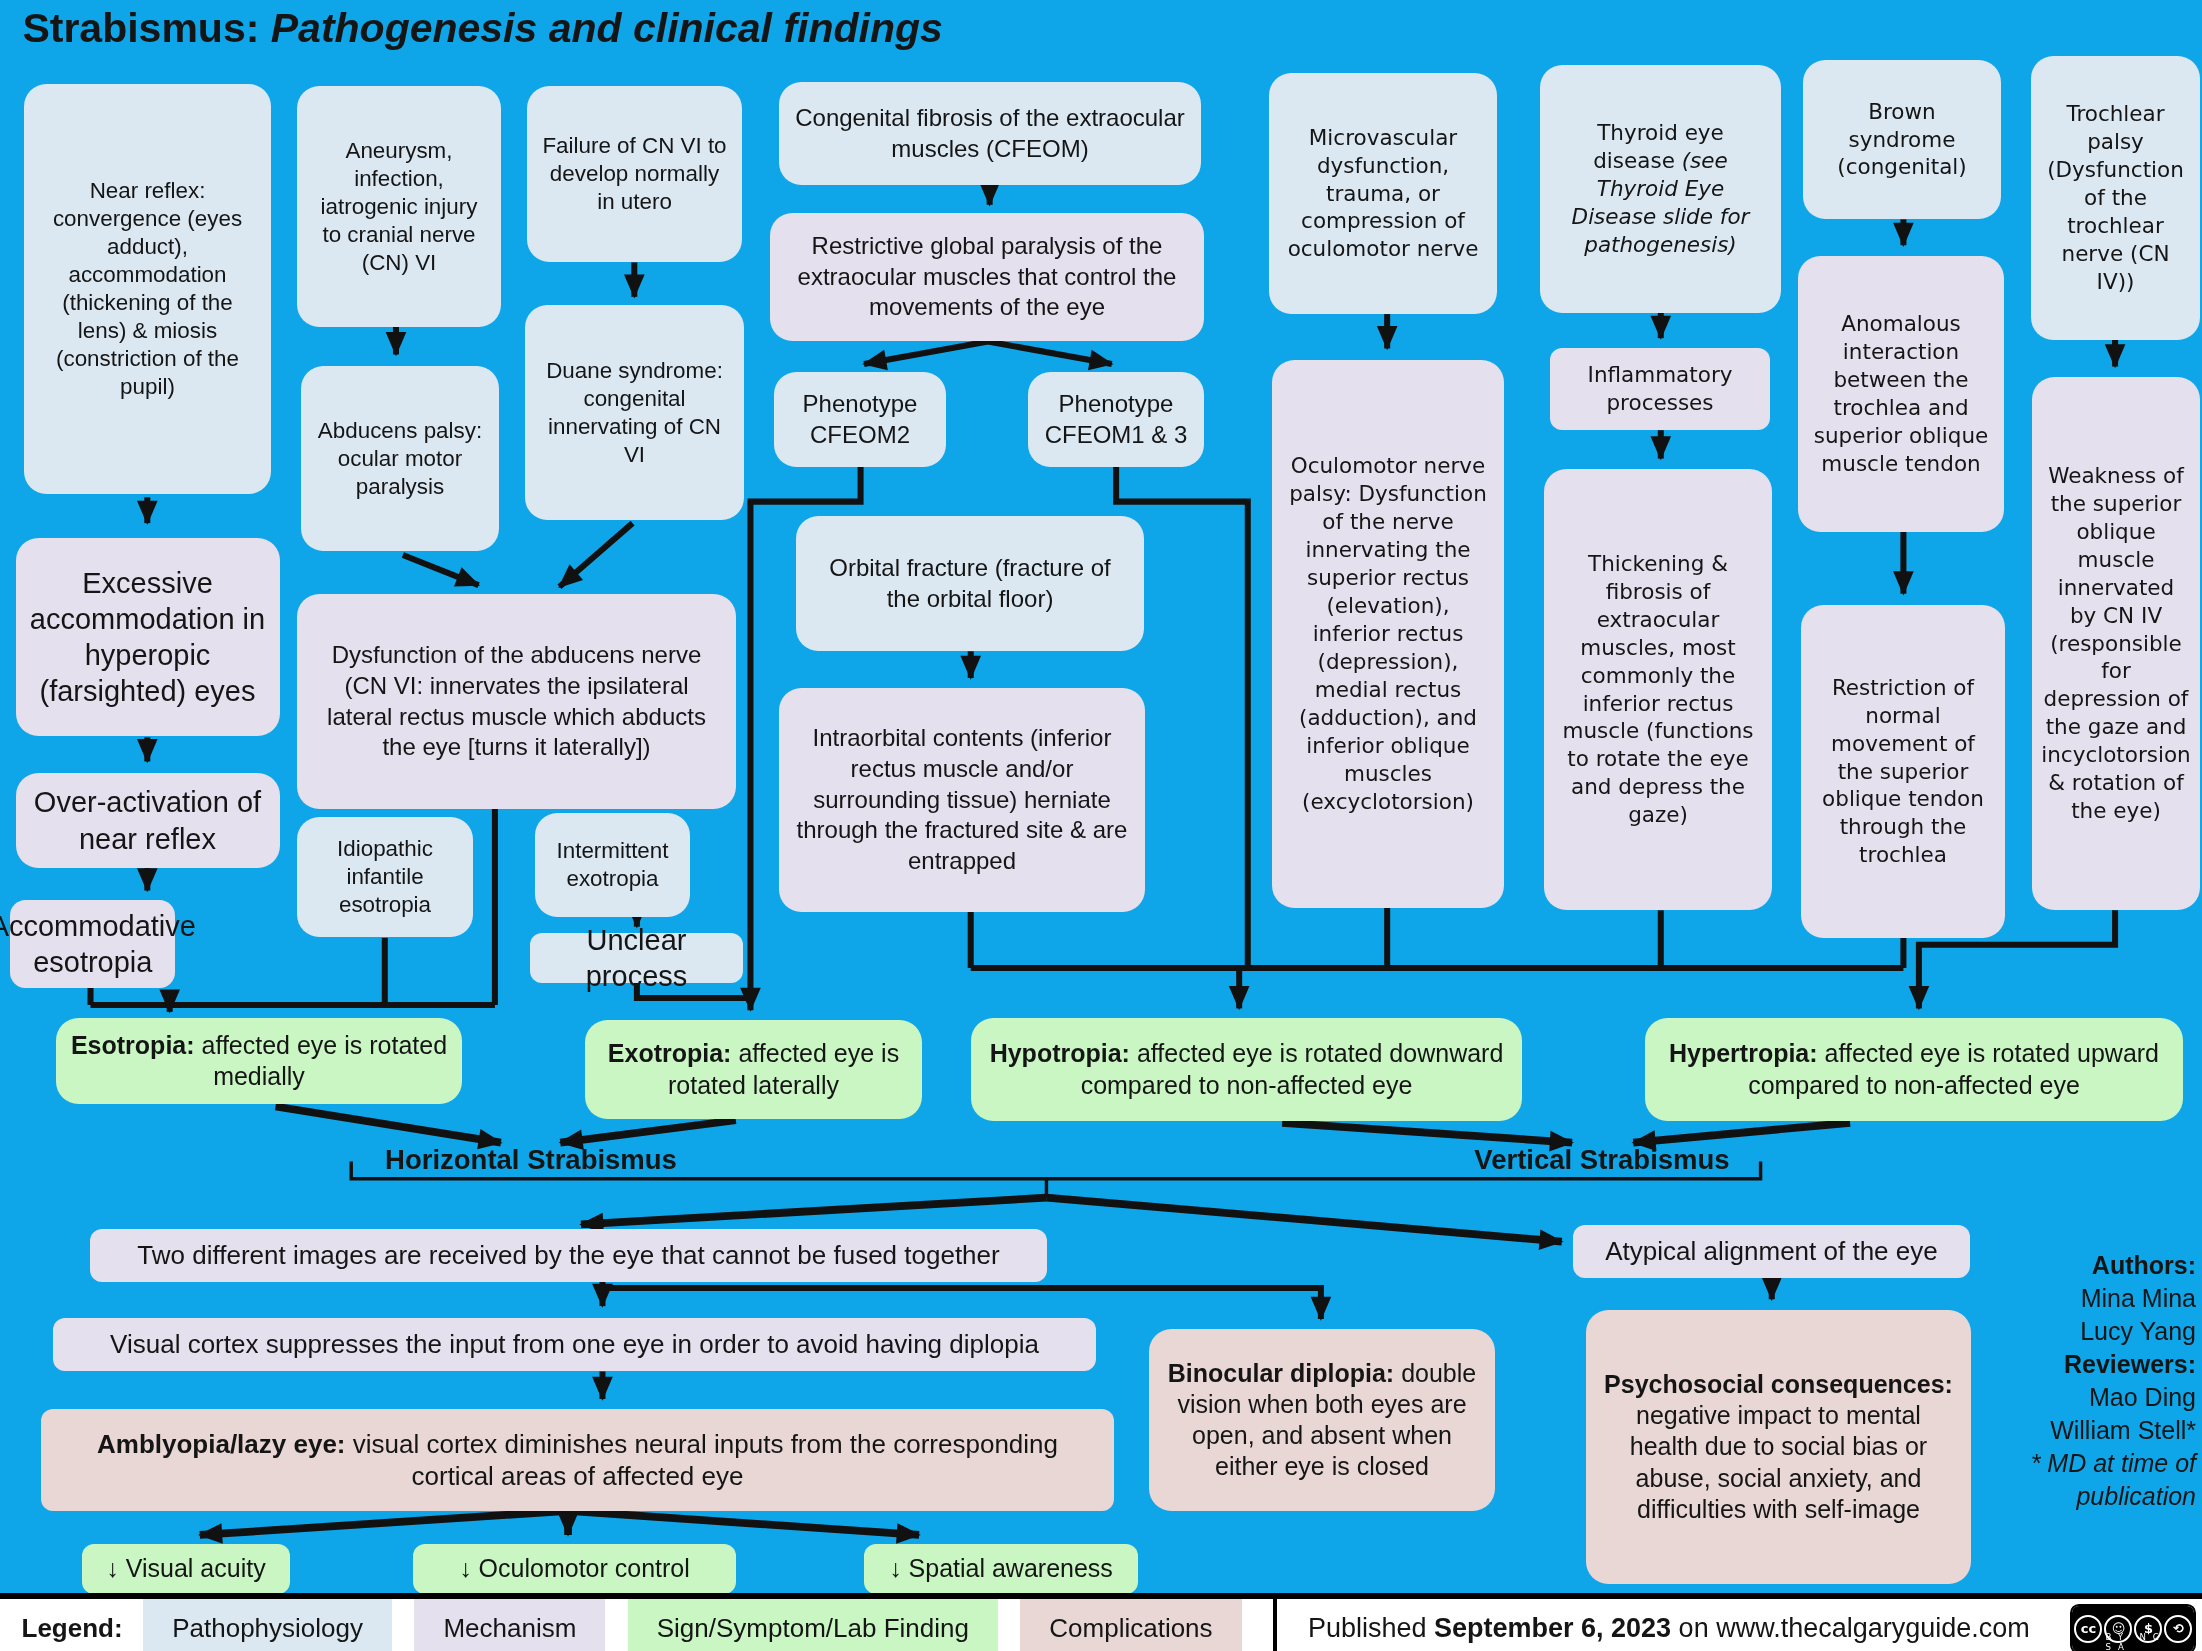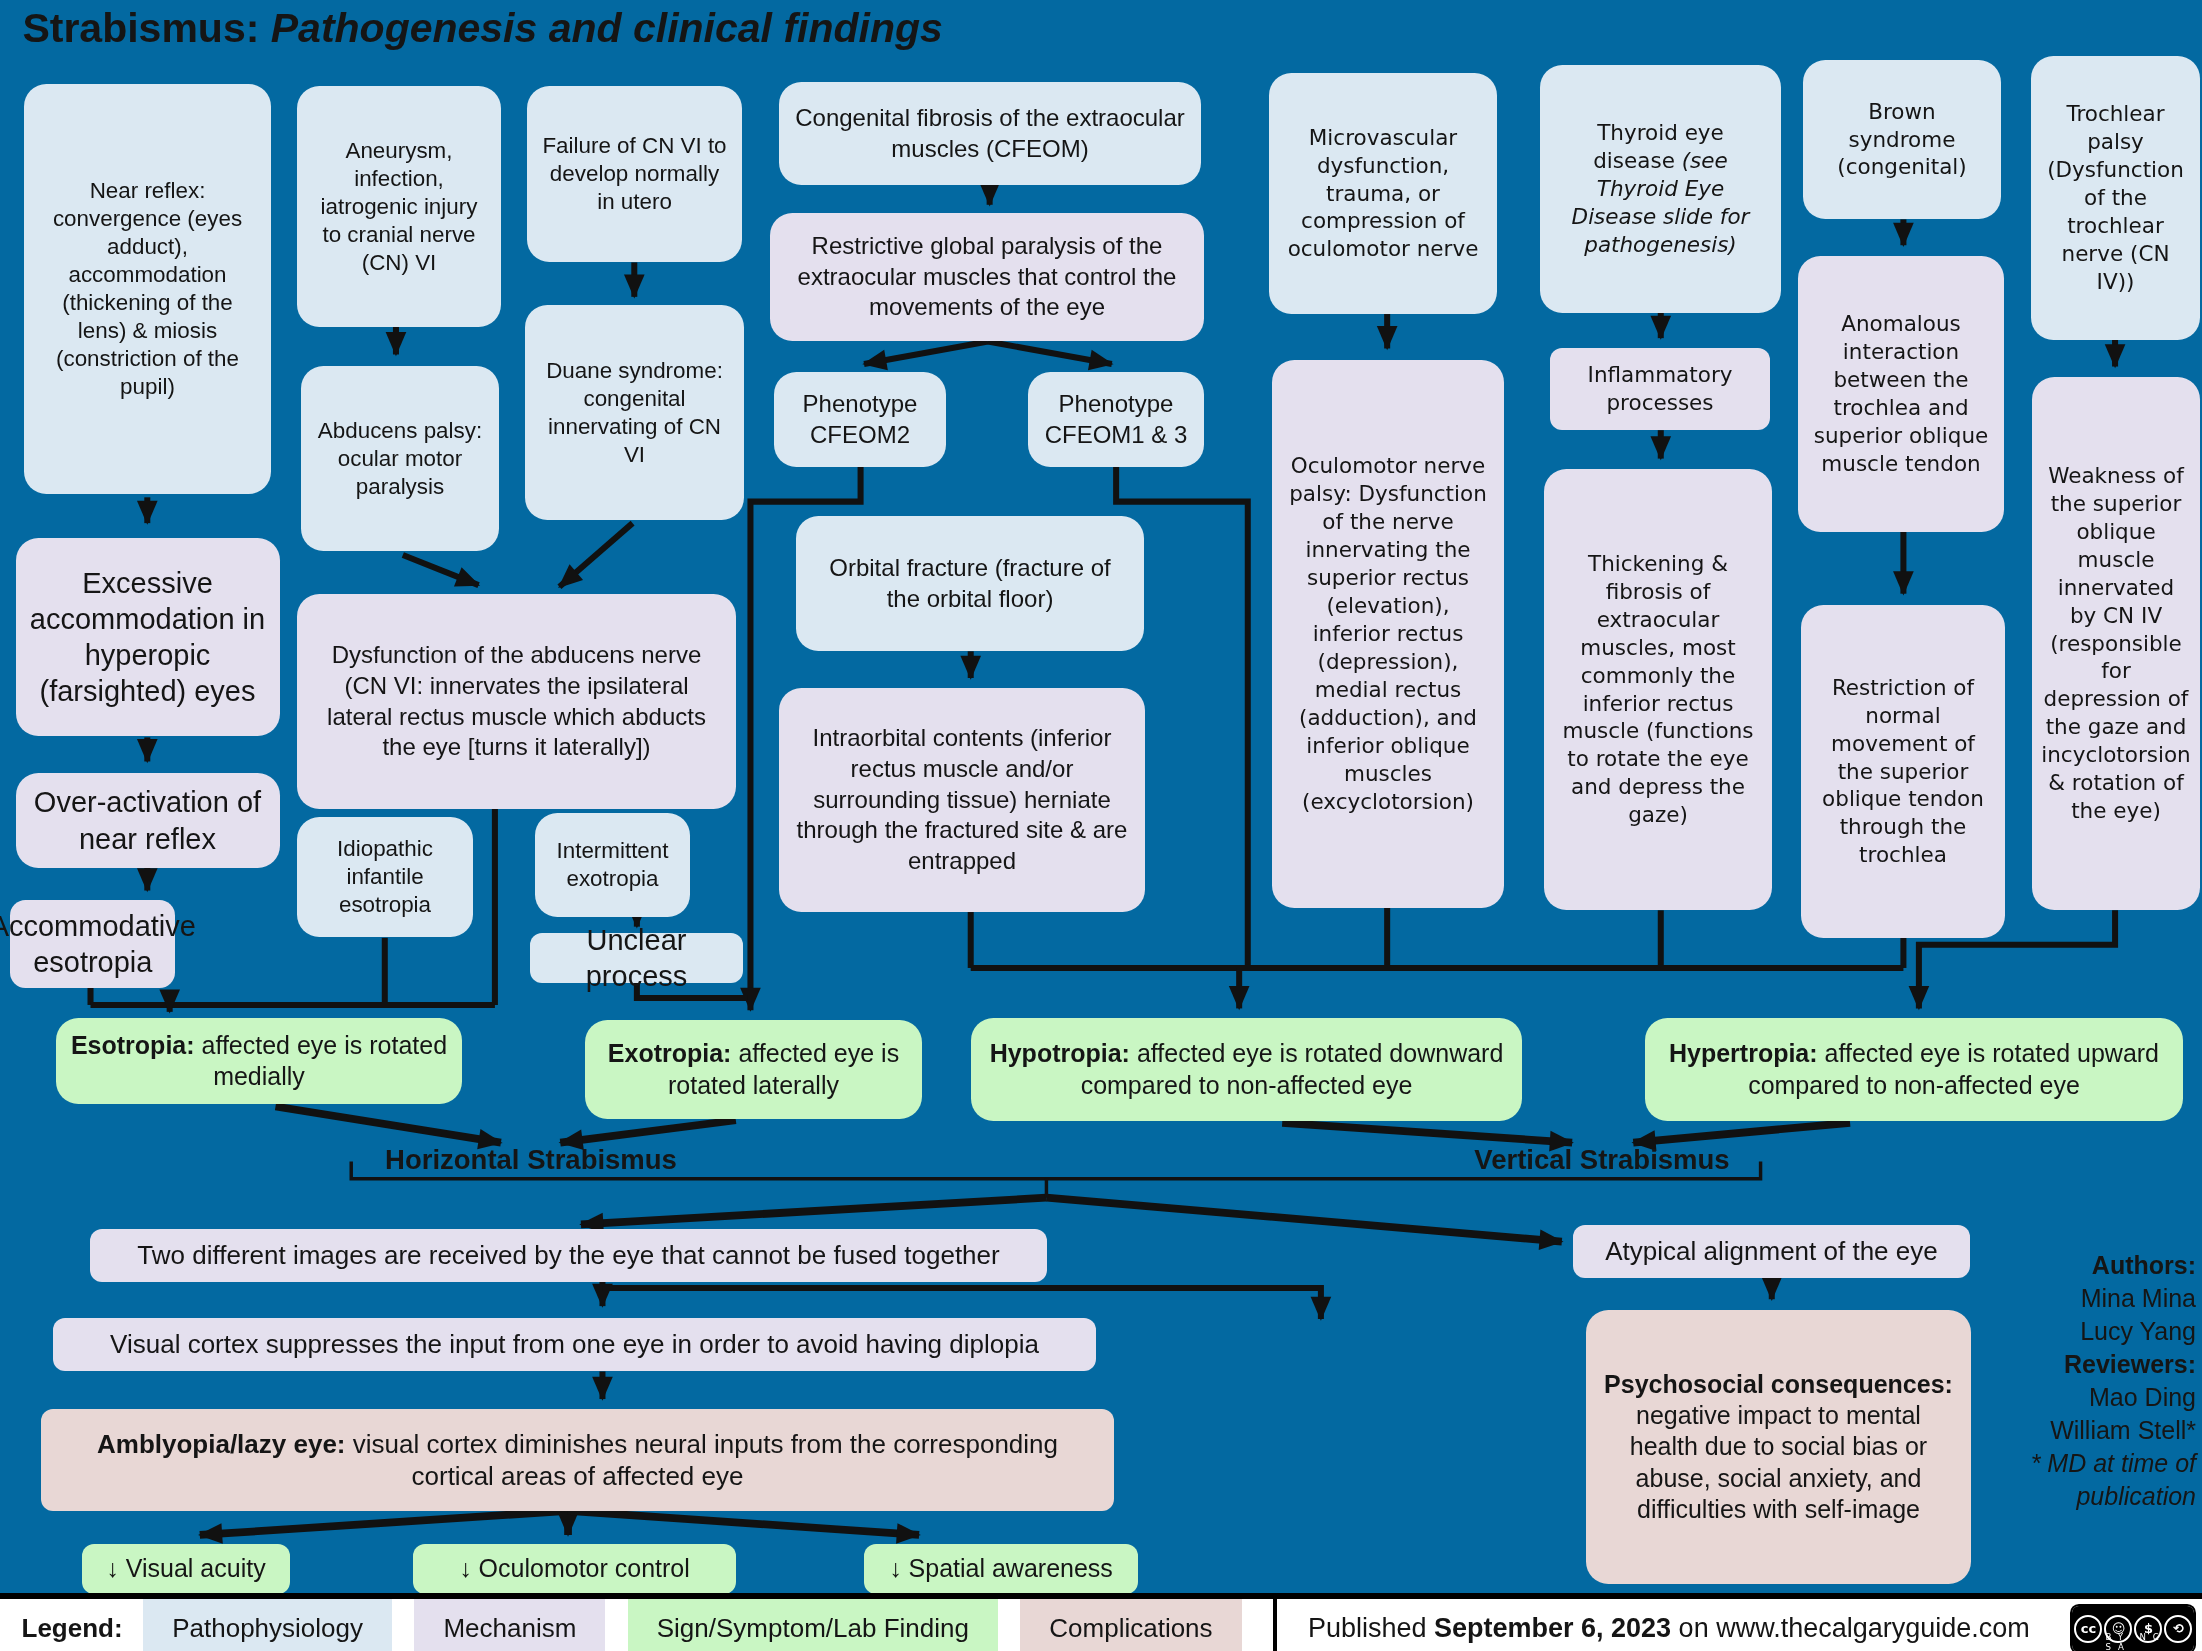--- a/index.html
+++ b/index.html
@@ -1,16 +1,16 @@
 <!DOCTYPE html>
 <html style="font-size:13.8px"><head>
 <meta charset="utf-8">
 <style>
   html,body{margin:0;padding:0;background:#fff;}
-  #canvas{position:relative;width:2203px;height:1652px;background:#0369a1;overflow:hidden;
+  #canvas{position:relative;width:2203px;height:1652px;background:#0ea5e9;overflow:hidden;
           font-family:"Liberation Sans", sans-serif;color:#151515;}
   #connectors{position:absolute;left:0;top:0;width:2203px;height:1652px;}
   .box{position:absolute;display:flex;align-items:center;justify-content:center;
        text-align:center;box-sizing:border-box;padding:8.6px 13.8px;border-radius:22.4px;
        font-size:22.4px;line-height:1.25;}
   .blue{background:#dbe8f2;}
   .lav{background:#e4e0ee;}
   .green{background:#c9f6c3;}
   .pink{background:#e8d7d5;}
   .alt{font-family:"DejaVu Sans", sans-serif;font-size:21.5px;line-height:1.3;}
@@ -225,20 +225,23 @@
     </div>
   <div class="box lav sm f30" style="left:1573px;top:1225px;width:397px;height:53px;">
       <span>Atypical alignment of the eye</span>
     </div>
   <div class="box lav sm f30" style="left:53px;top:1318px;width:1043px;height:53px;">
       <span>Visual cortex suppresses the input from one eye in order to avoid having diplopia</span>
     </div>
   <div class="box pink sm f30" style="left:41px;top:1409px;width:1073px;height:102px;">
       <span><span class="b">Amblyopia/lazy eye:</span><span> visual cortex diminishes neural inputs from the corresponding cortical areas of affected eye</span></span>
     </div>
+  <div class="box pink f29" style="left:1149px;top:1329px;width:346px;height:182px;">
+      <span><span class="b">Binocular diplopia:</span><span> double vision when both eyes are open, and absent when either eye is closed</span></span>
+    </div>
   <div class="box pink f29" style="left:1586px;top:1310px;width:385px;height:274px;">
       <span><span class="b">Psychosocial consequences:</span><span> negative impact to mental health due to social bias or abuse, social anxiety, and difficulties with self-image</span></span>
     </div>
 
   <div class="box green sm f29" style="left:82px;top:1544px;width:208px;height:50px;">
       <span>↓ Visual acuity</span>
     </div>
   <div class="box green sm f29" style="left:413px;top:1544px;width:323px;height:50px;">
       <span>↓ Oculomotor control</span>
     </div>

